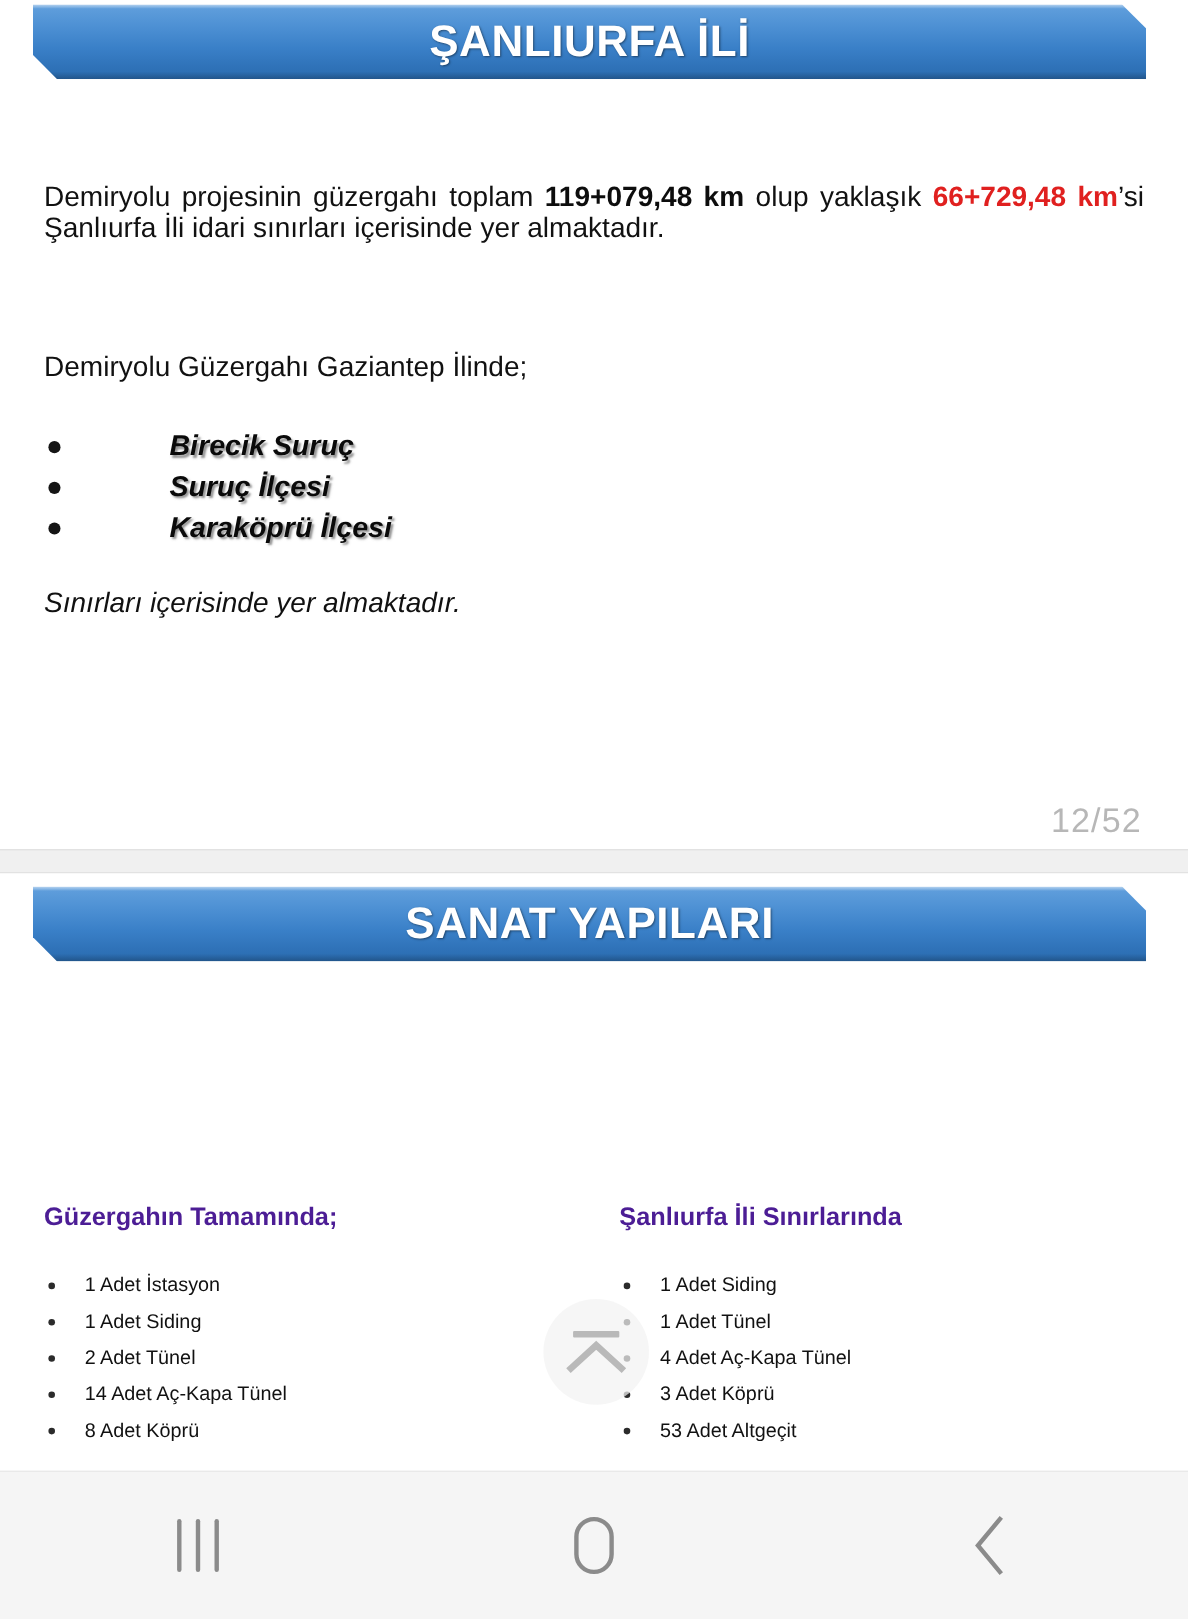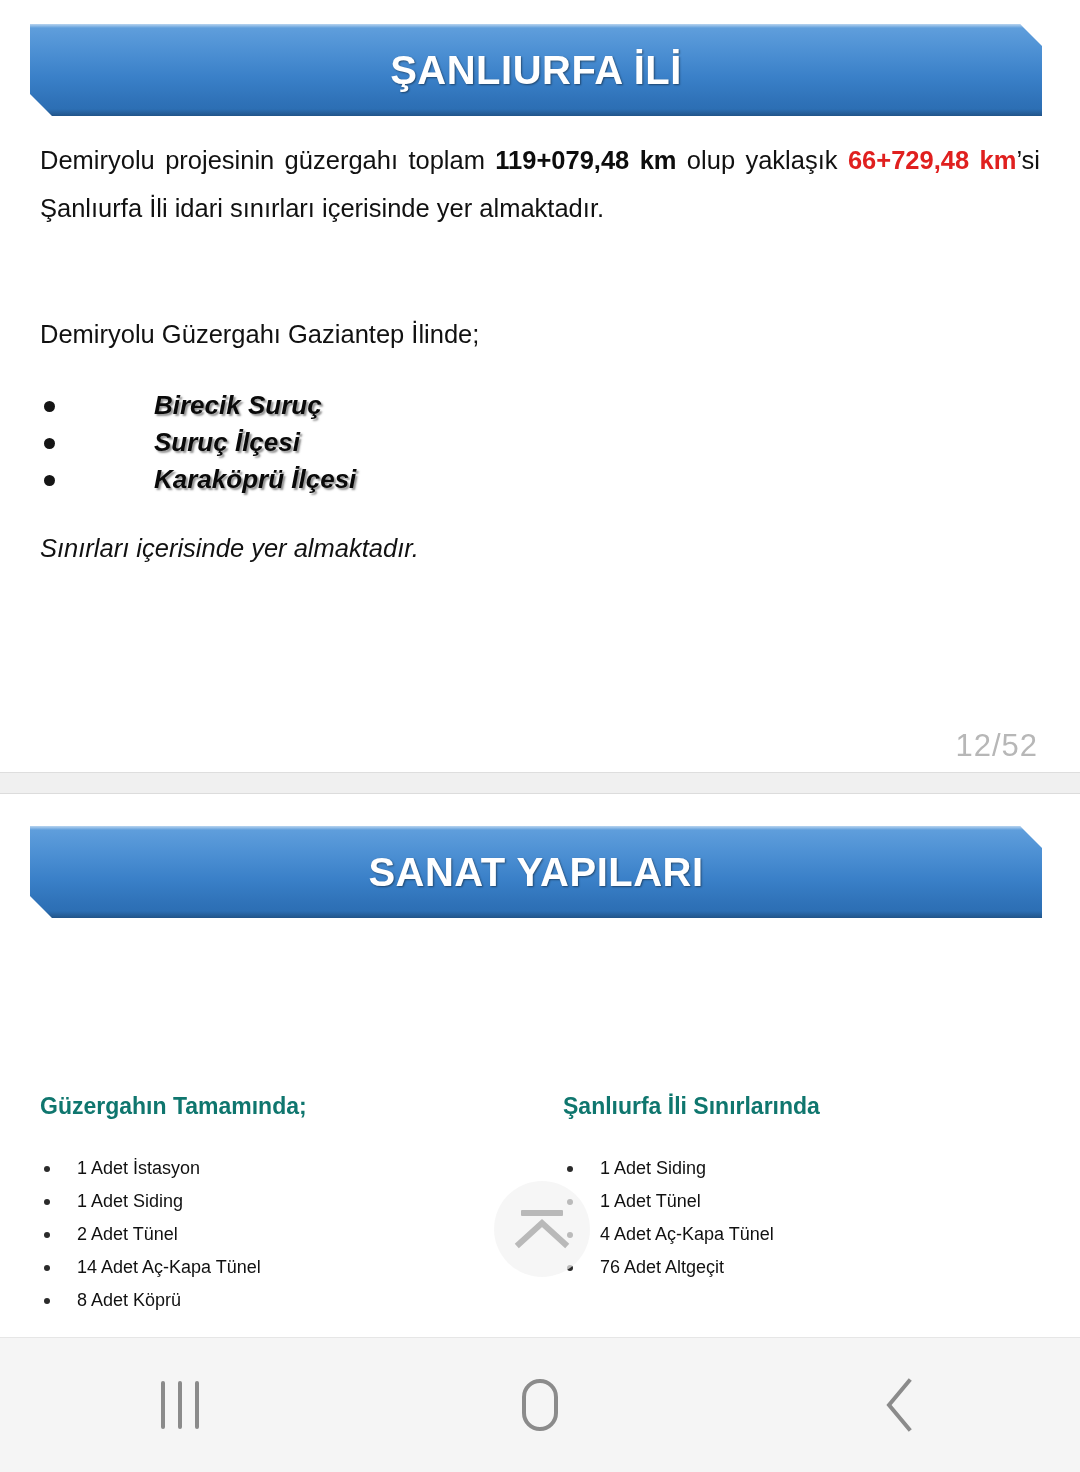--- a/index.html
+++ b/index.html
@@ -37,22 +37,21 @@
     background: #ffffff;
   }
   .slide-1 { height: 772px; }
   .slide-2 { height: 545px; text-align: center; }
 
   
   .banner-wrap {
     position: absolute;
     left: 30px;
     width: 1012px;
-    height: 92px;
-    margin-top: 20px;
+    height: 68px;
   }
   .banner {
     position: absolute;
     inset: 0;
     background: linear-gradient(to bottom,
                 #62a0dd 0%,
                 #4e91d4 28%,
                 #3a80c8 58%,
                 #2f72b8 84%,
                 #2a6cb0 100%);
@@ -95,23 +94,24 @@
     letter-spacing: 0.5px;
     text-shadow: 1px 1px 2px rgba(0,0,0,0.45);
     white-space: nowrap;
   }
 
   
   .para {
     position: absolute;
     color: #111111;
     font-size: 25.5px;
-    line-height: 48px;
+    line-height: 28px;
     text-align: justify;
     text-justify: inter-word;
+    margin-top: 29px;
   }
   .para b { font-weight: bold; color: #0d0d0d; }
   .para .red { font-weight: bold; color: #e0201f; }
 
   .plain {
     position: absolute;
     color: #111111;
     font-size: 25.5px;
     line-height: 34px;
   }
@@ -163,21 +163,21 @@
     background: #f0f0f0;
     border-top: 1px solid #dedede;
     border-bottom: 1px solid #dcdcdc;
   }
 
   
   .col-head {
     position: absolute;
     font-size: 23px;
     font-weight: bold;
-    color: #0f766e;
+    color: #4c1d95;
     white-space: nowrap;
   }
   .bullet-list {
     position: absolute;
     list-style: none;
   }
   .bullet-item {
     position: relative;
     height: 33px;
     line-height: 33px;
@@ -322,21 +322,25 @@
         <li class="bullet-item">
           <span class="dot"></span>
           <span class="bullet-text">1 Adet Tünel</span>
         </li>
         <li class="bullet-item">
           <span class="dot"></span>
           <span class="bullet-text">4 Adet Aç-Kapa Tünel</span>
         </li>
         <li class="bullet-item">
           <span class="dot"></span>
-          <span class="bullet-text">76 Adet Altgeçit</span>
+          <span class="bullet-text">3 Adet Köprü</span>
+        </li>
+        <li class="bullet-item">
+          <span class="dot"></span>
+          <span class="bullet-text">53 Adet Altgeçit</span>
         </li>
       </ul>
 
     </section>
   </div>
 
   <div class="scroll-top-btn">
     <svg width="58" height="50" viewBox="0 0 58 50">
       <rect x="8" y="6" width="42" height="6" rx="1" fill="#b9b9b9"></rect>
       <path d="M6 40 L29 19 L52 40" fill="none" stroke="#b9b9b9" stroke-width="6" stroke-linecap="square" stroke-linejoin="miter"></path>

